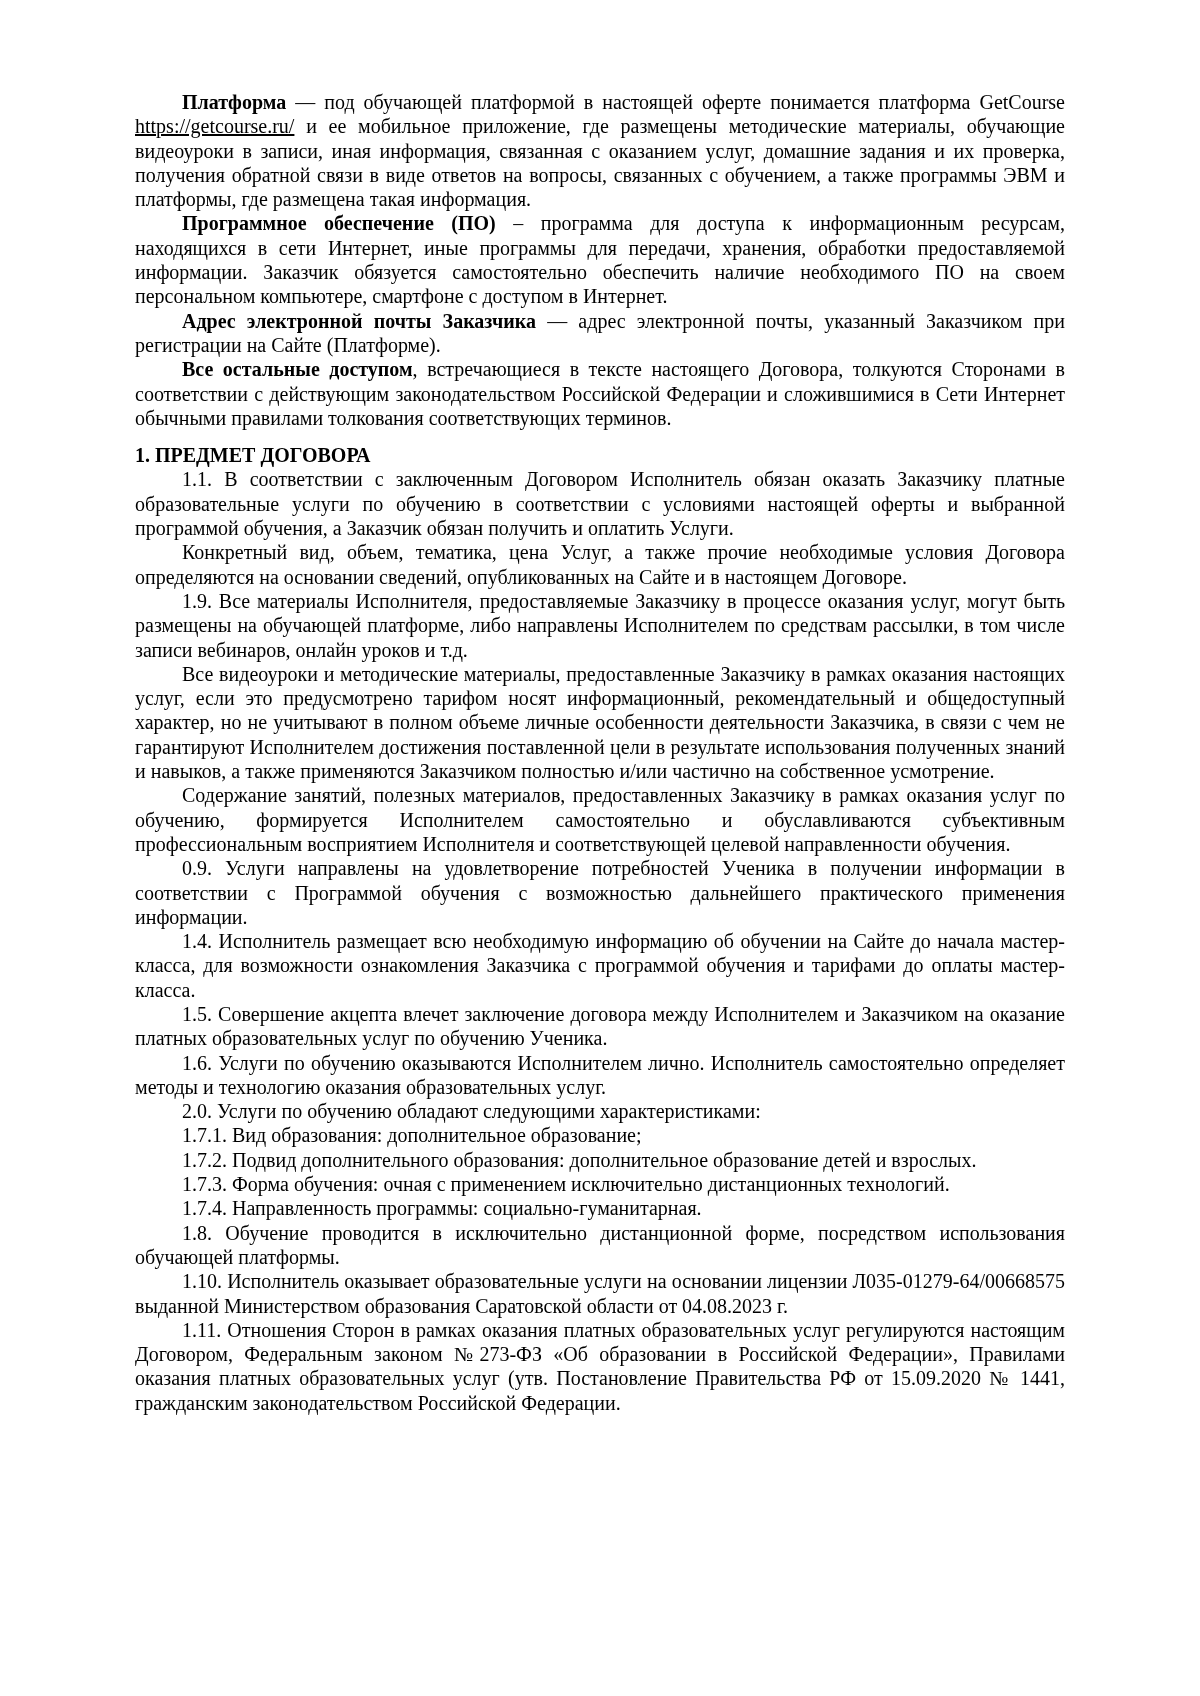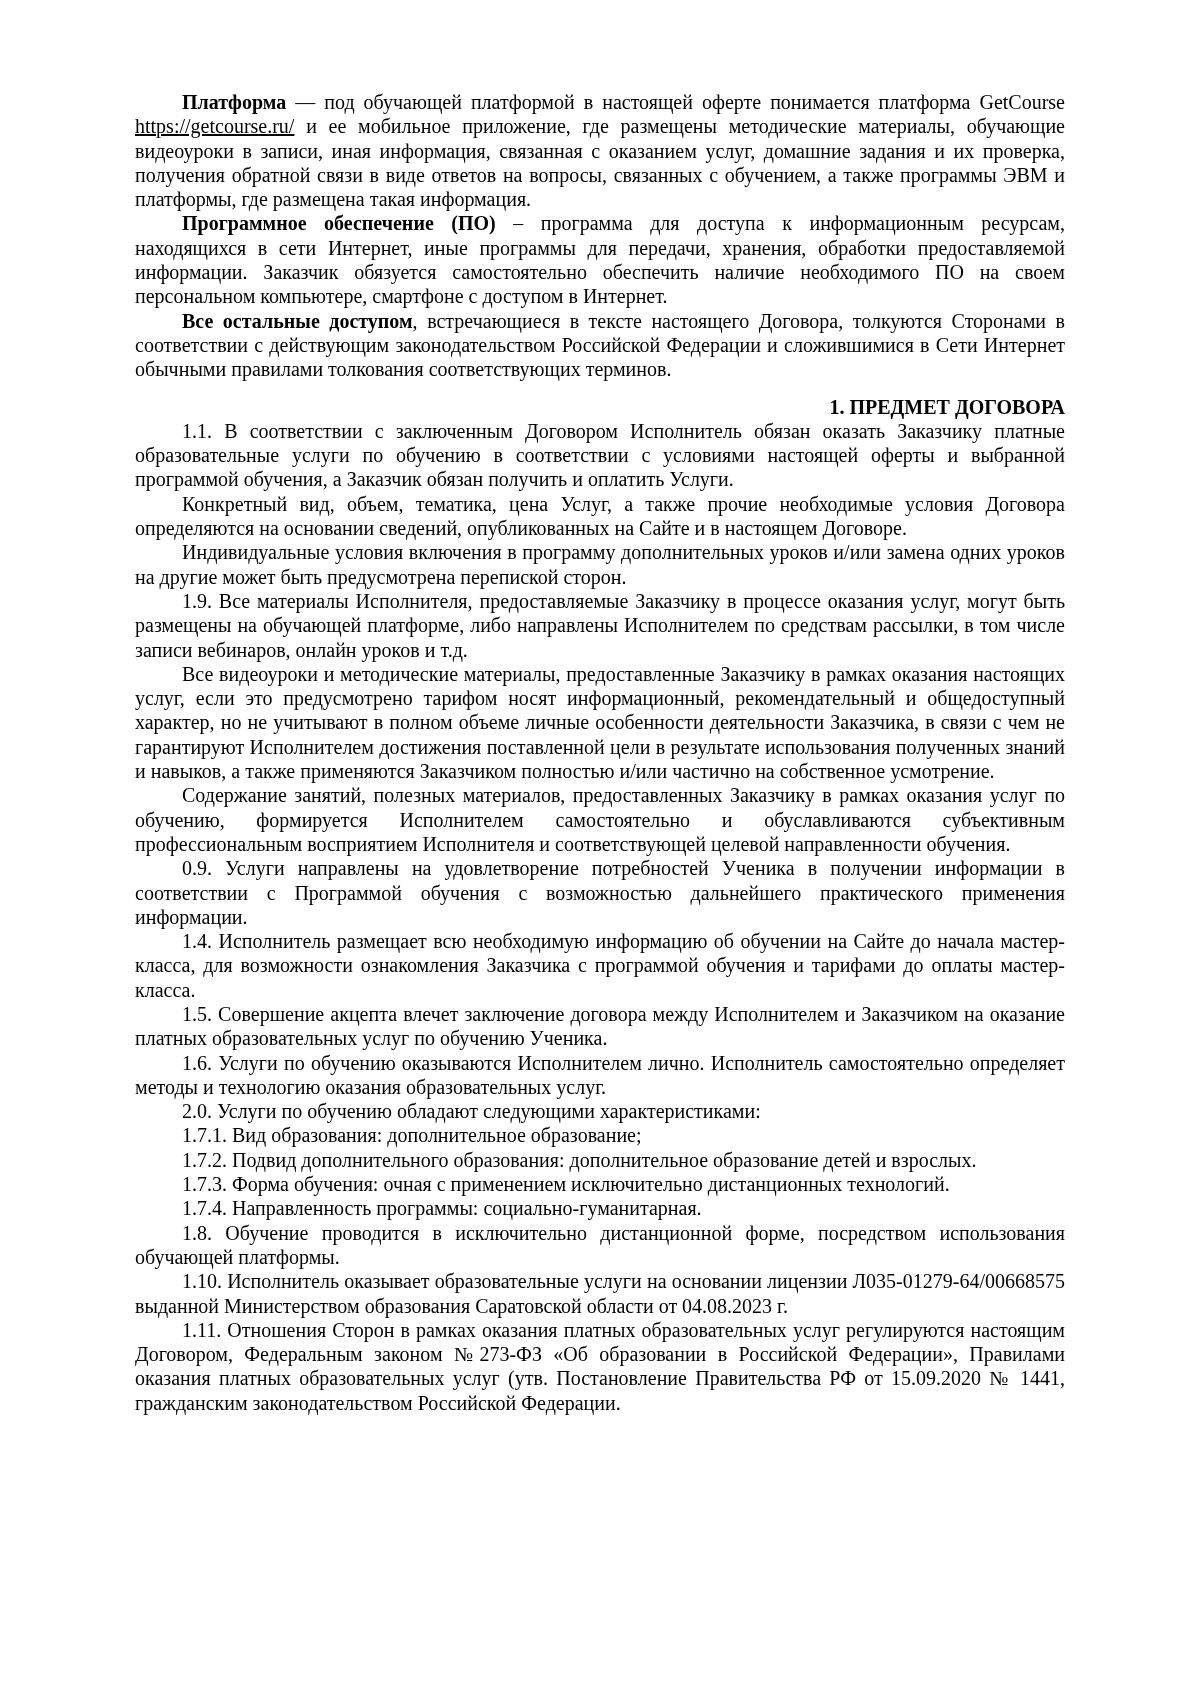--- a/index.html
+++ b/index.html
@@ -29,46 +29,46 @@
     margin: 0;
     text-indent: 47px;
   }
   .term {
     font-weight: bold;
   }
   .heading {
     margin: 13px 0 0 0;
     font-weight: bold;
     font-size: 20px;
-    text-align: right;
+    text-align: left;
     text-indent: 0;
   }
   .link {
     color: #000000;
     text-decoration: underline;
   }
 </style>
 </head>
 <body>
 
 <div class="page">
   <div class="content">
 
     <p class="para"><span class="term">Платформа</span><span> — </span><span>под обучающей платформой в настоящей оферте понимается платформа GetCourse </span><a class="link" href="#">https://getcourse.ru/</a><span> и ее мобильное приложение, где размещены методические материалы, обучающие видеоуроки в записи, иная информация, связанная с оказанием услуг, домашние задания и их проверка, получения обратной связи в виде ответов на вопросы, связанных с обучением, а также программы ЭВМ и платформы, где размещена такая информация.</span></p>
 
     <p class="para"><span class="term">Программное обеспечение (ПО)</span><span> – </span><span>программа для доступа к информационным ресурсам, находящихся в сети Интернет, иные программы для передачи, хранения, обработки предоставляемой информации. Заказчик обязуется самостоятельно обеспечить наличие необходимого ПО на своем персональном компьютере, смартфоне с доступом в Интернет.</span></p>
 
+    <p class="para"><span class="term">Адрес электронной почты Заказчика</span><span> — </span><span>адрес электронной почты, указанный Заказчиком при регистрации на Сайте (Платформе).</span></p>
 
     <p class="para"><span class="term">Все остальные доступом</span><span>, </span><span>встречающиеся в тексте настоящего Договора, толкуются Сторонами в соответствии с действующим законодательством Российской Федерации и сложившимися в Сети Интернет обычными правилами толкования соответствующих терминов.</span></p>
 
     <p class="para heading">1. ПРЕДМЕТ ДОГОВОРА</p>
 
     <p class="para">1.1. В соответствии с заключенным Договором Исполнитель обязан оказать Заказчику платные образовательные услуги по обучению в соответствии с условиями настоящей оферты и выбранной программой обучения, а Заказчик обязан получить и оплатить Услуги.</p>
     <p class="para">Конкретный вид, объем, тематика, цена Услуг, а также прочие необходимые условия Договора определяются на основании сведений, опубликованных на Сайте и в настоящем Договоре.</p>
-    <p class="para">Индивидуальные условия включения в программу дополнительных уроков и/или замена одних уроков на другие может быть предусмотрена перепиской сторон.</p>
     <p class="para">1.9. Все материалы Исполнителя, предоставляемые Заказчику в процессе оказания услуг, могут быть размещены на обучающей платформе, либо направлены Исполнителем по средствам рассылки, в том числе записи вебинаров, онлайн уроков и т.д.</p>
     <p class="para">Все видеоуроки и методические материалы, предоставленные Заказчику в рамках оказания настоящих услуг, если это предусмотрено тарифом носят информационный, рекомендательный и общедоступный характер, но не учитывают в полном объеме личные особенности деятельности Заказчика, в связи с чем не гарантируют Исполнителем достижения поставленной цели в результате использования полученных знаний и навыков, а также применяются Заказчиком полностью и/или частично на собственное усмотрение.</p>
     <p class="para">Содержание занятий, полезных материалов, предоставленных Заказчику в рамках оказания услуг по обучению, формируется Исполнителем самостоятельно и обуславливаются субъективным профессиональным восприятием Исполнителя и соответствующей целевой направленности обучения.</p>
     <p class="para">0.9. Услуги направлены на удовлетворение потребностей Ученика в получении информации в соответствии с Программой обучения с возможностью дальнейшего практического применения информации.</p>
     <p class="para">1.4. Исполнитель размещает всю необходимую информацию об обучении на Сайте до начала мастер-класса, для возможности ознакомления Заказчика с программой обучения и тарифами до оплаты мастер-класса.</p>
     <p class="para">1.5. Совершение акцепта влечет заключение договора между Исполнителем и Заказчиком на оказание платных образовательных услуг по обучению Ученика.</p>
     <p class="para">1.6. Услуги по обучению оказываются Исполнителем лично. Исполнитель самостоятельно определяет методы и технологию оказания образовательных услуг.</p>
     <p class="para">2.0. Услуги по обучению обладают следующими характеристиками:</p>
     <p class="para">1.7.1. Вид образования: дополнительное образование;</p>
     <p class="para">1.7.2. Подвид дополнительного образования: дополнительное образование детей и взрослых.</p>

